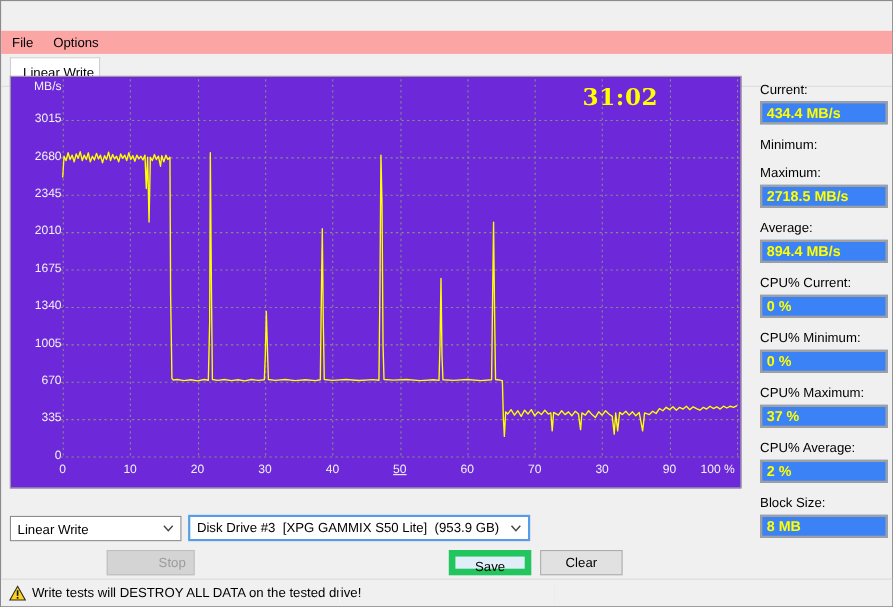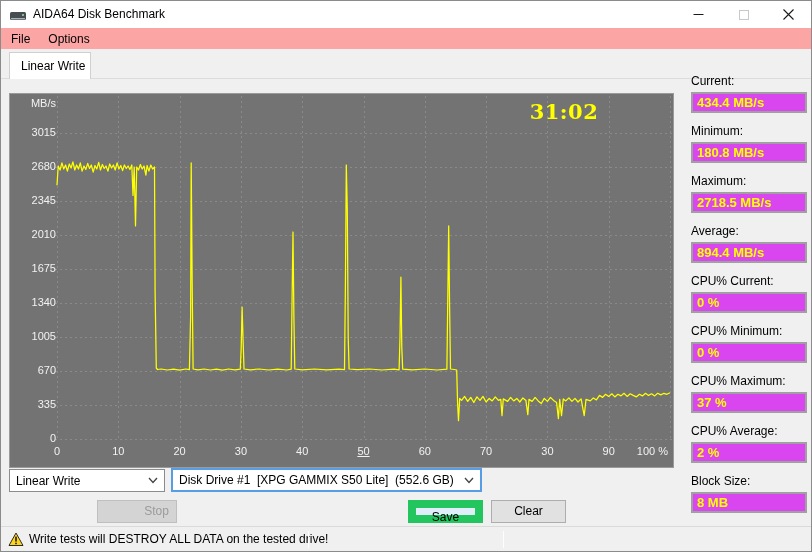--- a/index.html
+++ b/index.html
@@ -18,84 +18,59 @@
   .menubar { position:absolute; left:0; top:27px; width:100%; height:21px; background:#fca5a5; display:flex; align-items:center; }
   .menu-item { font-size:12px; color:#000; padding:2px 8px; margin-left:2px; }
 
   
   .tabstrip-line { position:absolute; left:0; top:77px; width:100%; height:1px; background:#dcdcdc; }
   .tab { position:absolute; left:8px; top:51px; width:82px; height:27px; background:#ffffff;
          border:1px solid #d0d0d0; border-bottom:none; font-size:12px; color:#000;
          padding:6px 0 0 11px; z-index:2; }
 
   
-  .chart { position:absolute; left:8px; top:92px; width:665px; height:375px; background:#737373;
+  .chart { position:absolute; left:8px; top:68px; width:665px; height:375px; background:#6d28d9;
            border:1px solid #9a9a9a; z-index:3; }
   .chart svg { position:absolute; left:0; top:0; }
   .ylab, .xlab { position:absolute; color:#f2f2f2; font-size:11px; }
   .ylab { left:0; width:46px; text-align:right; }
   .xlab { top:351px; width:40px; text-align:center; }
   .timer { position:absolute; left:512px; top:5px; width:84px; text-align:center;
            font-family:"DejaVu Serif", serif; font-weight:bold; font-size:21px; color:#ffff00; letter-spacing:.5px; }
 
   
   .stats { position:absolute; left:690px; top:73px; width:116px; }
   .stat { margin-bottom:11px; }
   .stat-label { font-size:12px; color:#000; height:15px; margin-bottom:3px; }
-  .stat-value { height:21px; background:#d946ef; color:#ffff00; border:2px solid #a0a0a0;
+  .stat-value { height:21px; background:#3b82f6; color:#ffff00; border:2px solid #a0a0a0;
                 font-size:13px; font-weight:bold; line-height:17px; padding-left:4px; }
 
   
   .combo { position:absolute; height:23px; background:#fff; border:1px solid #8c8c8c;
            font-size:12px; color:#000; display:flex; align-items:center; padding:0 6px; }
   .combo .val { flex:1; white-space:pre; overflow:hidden; }
   .combo.focused { border:2px solid #569de5; height:24px; }
   .btn { position:absolute; height:23px; background:#e1e1e1; border:1px solid #adadad;
          font-size:12px; color:#000; text-align:center; line-height:21px; }
-  .btn.default { background:#e0eef9; border:8px solid #22c55e; line-height:19px; }
+  .btn.default { background:#e0eef9; border:6px solid #22c55e; line-height:19px; }
   .btn.disabled { background:#d4d4d4; border:1px solid #bfbfbf; color:#9b9b9b; }
 
   
   .statusbar { position:absolute; left:0; bottom:0; width:100%; height:25px; background:#f0f0f0;
                border-top:1px solid #dadada; }
   .status-text { position:absolute; left:28px; top:5px; font-size:12px; color:#000; }
   .status-icon { position:absolute; left:7px; top:5px; }
   .status-div { position:absolute; top:4px; width:1px; height:17px; background:#c9c9c9;
                 border-right:1px solid #fdfdfd; }
 </style>
 </head>
 <body>
 
 <div class="window">
 
-  <div class="titlebar">
-    <span class="title-icon">
-      <svg width="16" height="13" viewBox="0 0 16 13">
-        <rect x="0" y="2" width="16" height="8" rx="1.5" fill="#454c52"></rect>
-        <rect x="1" y="8" width="14" height="1.4" fill="#aab1b7"></rect>
-        <circle cx="13" cy="5" r="1" fill="#9fe49f"></circle>
-      </svg>
-    </span>
-    <span class="title-text">AIDA64 Disk Benchmark</span>
-    <div class="winbtn min">
-      <svg width="11" height="11" viewBox="0 0 11 11">
-          <line x1="0.5" y1="5.5" x2="10.5" y2="5.5" stroke="#1a1a1a" stroke-width="1"></line>
-        </svg>
-    </div>
-    <div class="winbtn max">
-      <svg width="10" height="10" viewBox="0 0 10 10">
-          <rect x="0.5" y="0.5" width="9" height="9" fill="none" stroke="#c9c9c9" stroke-width="1"></rect>
-        </svg>
-    </div>
-    <div class="winbtn close">
-      <svg width="11" height="11" viewBox="0 0 11 11">
-          <path d="M0.5 0.5 L10.5 10.5 M10.5 0.5 L0.5 10.5" stroke="#1a1a1a" stroke-width="1.1"></path>
-        </svg>
-    </div>
-  </div>
 
   <div class="menubar">
     <span class="menu-item">File</span>
     <span class="menu-item">Options</span>
   </div>
 
   <div class="tabstrip-line"></div>
   <div class="tab">Linear Write</div>
 
   <div class="chart" id="chart">
@@ -148,21 +123,20 @@
       <div class="xlab" style="left: 618px; text-align: right;">100 %</div>
     </div>
 
   <div class="stats">
     <div class="stat">
       <div class="stat-label">Current:</div>
       <div class="stat-value">434.4 MB/s</div>
     </div>
     <div class="stat">
       <div class="stat-label">Minimum:</div>
-      <div class="stat-value">180.8 MB/s</div>
     </div>
     <div class="stat">
       <div class="stat-label">Maximum:</div>
       <div class="stat-value">2718.5 MB/s</div>
     </div>
     <div class="stat">
       <div class="stat-label">Average:</div>
       <div class="stat-value">894.4 MB/s</div>
     </div>
     <div class="stat">
@@ -187,21 +161,21 @@
     </div>
   </div>
 
   <div class="combo" style="left:8px; top:468px; width:156px;">
     <span class="val">Linear Write</span>
     <svg width="10" height="7" viewBox="0 0 10 7">
         <polyline points="1,1 5,5.5 9,1" fill="none" stroke="#444" stroke-width="1.3"></polyline>
       </svg>
   </div>
   <div class="combo focused" style="left:170px; top:467px; width:311px;">
-    <span class="val">Disk Drive #1  [XPG GAMMIX S50 Lite]  (552.6 GB)</span>
+    <span class="val">Disk Drive #3  [XPG GAMMIX S50 Lite]  (953.9 GB)</span>
     <svg width="10" height="7" viewBox="0 0 10 7">
         <polyline points="1,1 5,5.5 9,1" fill="none" stroke="#444" stroke-width="1.3"></polyline>
       </svg>
   </div>
 
   <div class="btn" style="left:8px; top:526px; width:80px;">Start</div>
   <div class="btn disabled" style="left:96px; top:499px; width:80px;padding-left:39px;">Stop</div>
   <div class="btn default" style="left:407px; top:499px; width:75px;">Save</div>
   <div class="btn" style="left:490px; top:499px; width:75px;">Clear</div>
 

